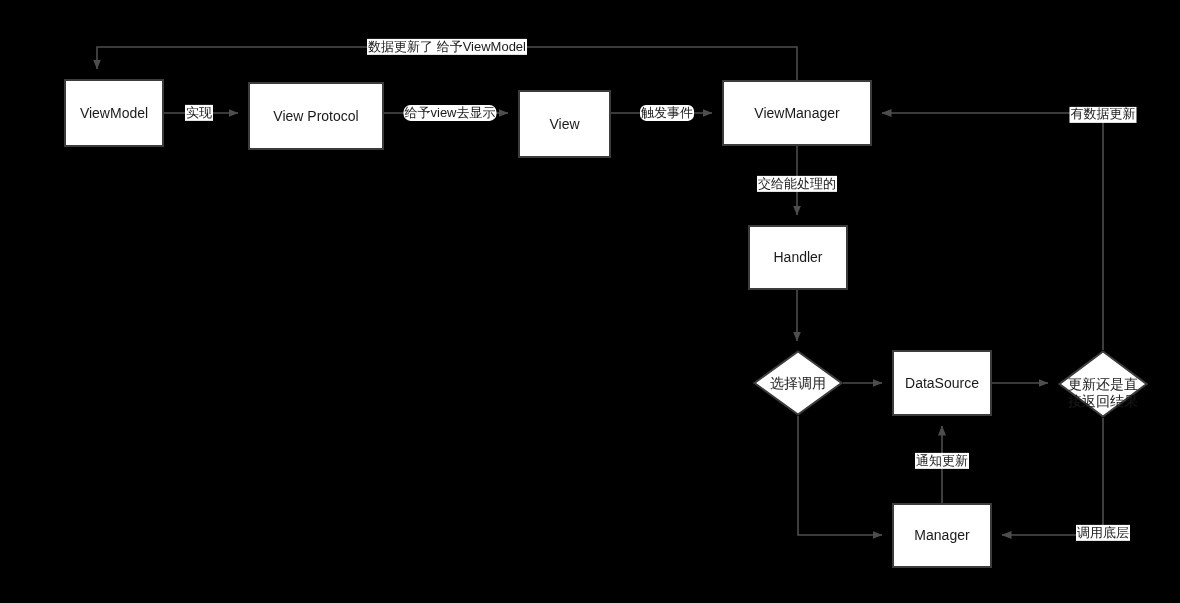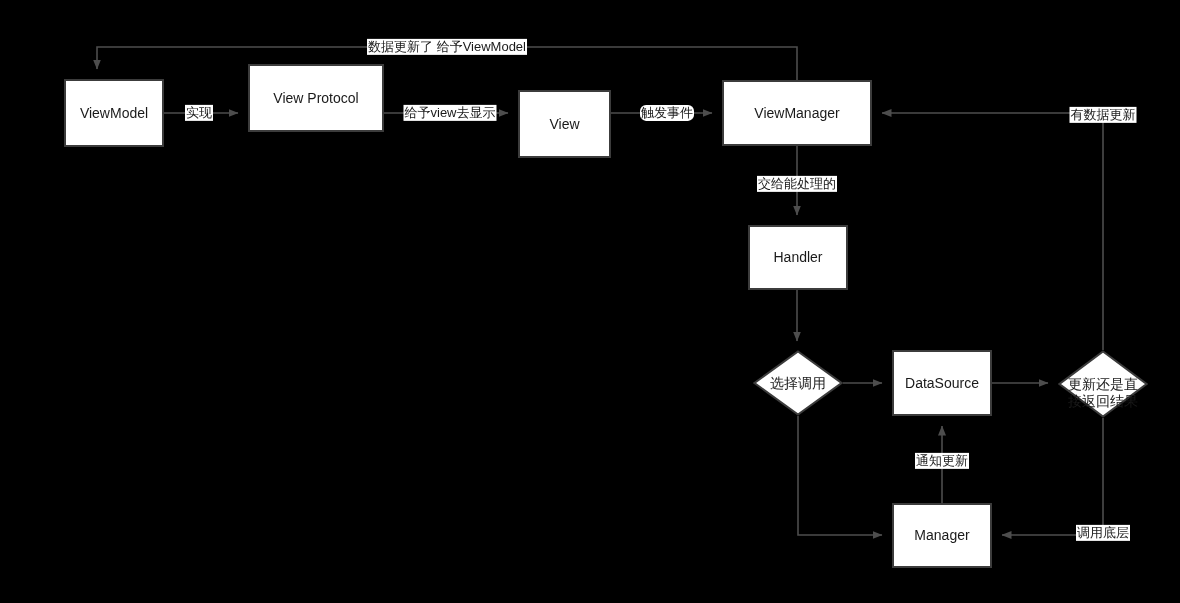--- a/index.html
+++ b/index.html
@@ -107,21 +107,21 @@
       <path d="M1103,418 L1103,535 L1002,535" marker-end="url(#arrow)"></path>
 
       <path d="M942,503 L942,426" marker-end="url(#arrow)"></path>
     </g>
   </svg>
 
   <div class="node" style="left:64px;  top:79px;  width:100px; height:68px;">
     <span>ViewModel</span>
   </div>
 
-  <div class="node" style="left:248px; top:64px;  width:136px; height:68px;">
+  <div class="node" style="left:248px; top:82px;  width:136px; height:68px;">
     <span>View Protocol</span>
   </div>
 
   <div class="node" style="left:518px; top:79px;  width:93px;  height:68px;margin-top:11px;">
     <span>View</span>
   </div>
 
   <div class="node" style="left:722px; top:80px;  width:150px; height:66px;">
     <span>ViewManager</span>
   </div>
@@ -148,27 +148,27 @@
   <div class="diamond" style="left:1058px; top:350px; width:90px; height:68px;">
     <svg class="dshape" viewBox="0 0 90 68" xmlns="http://www.w3.org/2000/svg">
       <polygon points="45,1.5 88.5,34 45,66.5 1.5,34" fill="#ffffff" stroke="#3c3c3c" stroke-width="2"></polygon>
     </svg>
     <span class="dlabel" style="white-space:pre;margin-top:9px;">更新还是直
 接返回结果</span>
   </div>
 
   <div class="elabel" style="left:199px;  top:113px;">实现</div>
 
-  <div class="elabel" style="left:450px;  top:113px;">给予view去显示</div>
+  <div class="elabel" style="left:450px;  top:113px;border-radius:7px;">给予view去显示</div>
 
   <div class="elabel" style="left:667px;  top:113px;border-radius:6px;">触发事件</div>
 
   <div class="elabel" style="left:447px;  top:47px;">数据更新了 给予ViewModel</div>
 
   <div class="elabel" style="left:797px;  top:184px;">交给能处理的</div>
 
-  <div class="elabel" style="left:1103px; top:115px;">有数据更新</div>
+  <div class="elabel" style="left:1103px; top:115px;font-family:Liberation Mono, monospace;">有数据更新</div>
 
   <div class="elabel" style="left:1103px; top:533px;">调用底层</div>
 
   <div class="elabel" style="left:942px;  top:461px;">通知更新</div>
 
 </div>
 
 </body></html>

